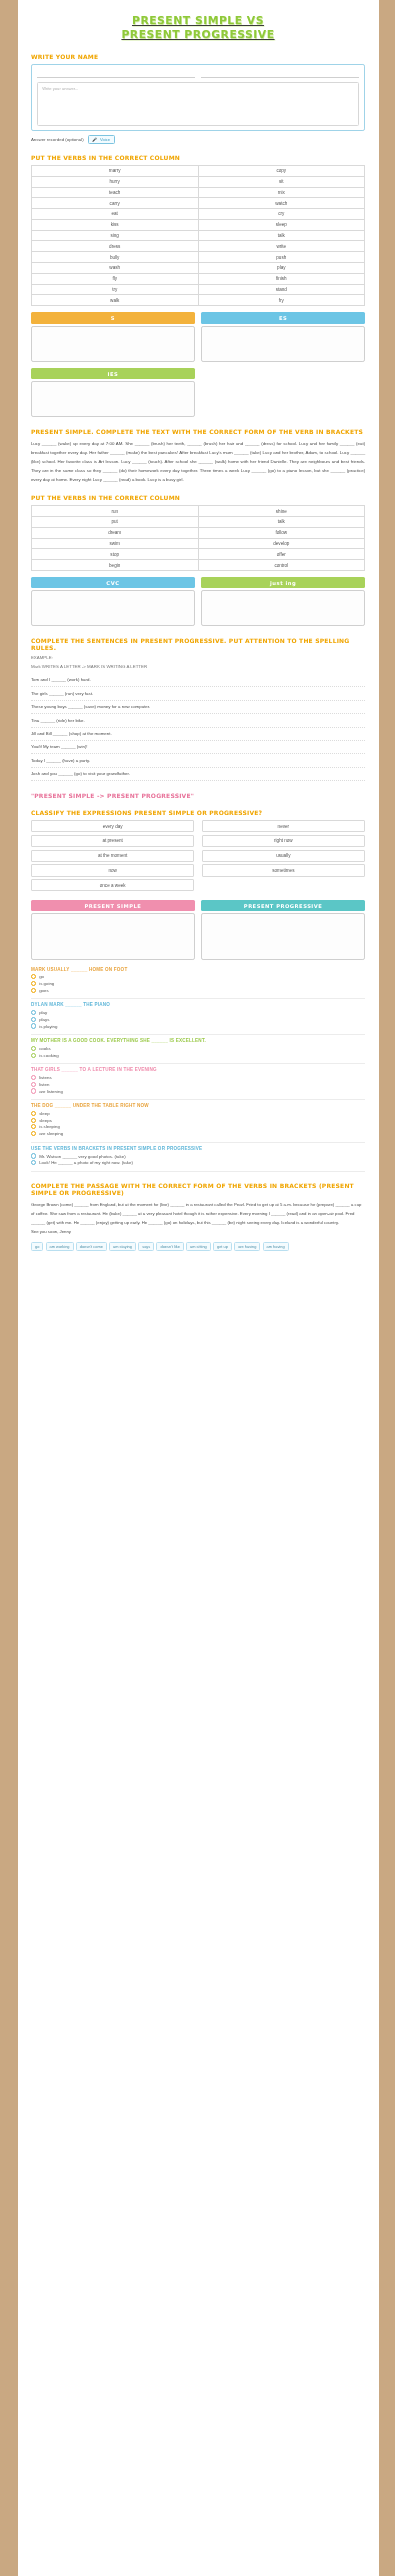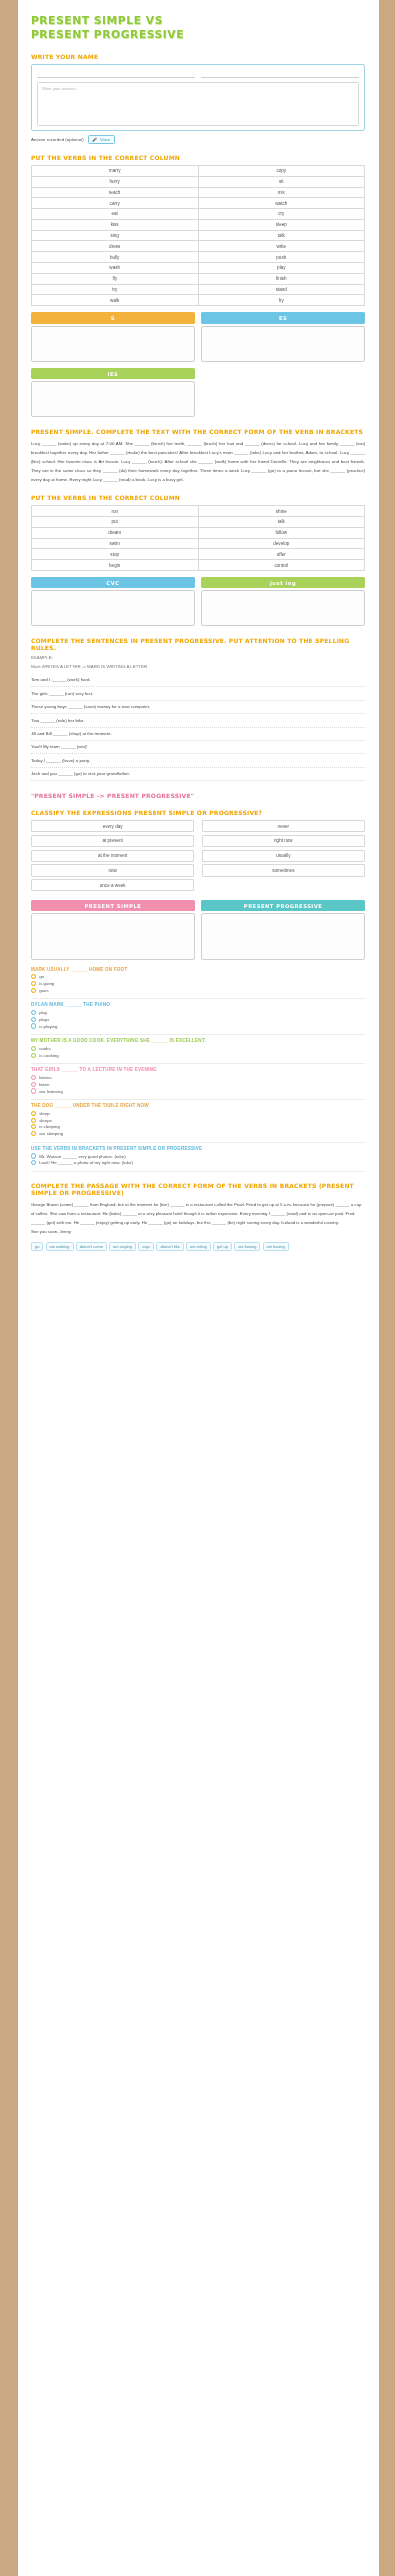--- a/index.html
+++ b/index.html
@@ -12,22 +12,23 @@
   }
   .page {
     width: 361px;
     margin: 0 auto;
     background: #ffffff;
     padding: 9.3px 13.4px 20.6px 13.4px;
     min-height: 3961px;
     position: relative;
   }
   .sheet-title {
-    text-align:left;
+    text-align:center;
     margin: 5.2px 0 11.3px 0;
+    text-decoration: underline;
   }
   .sheet-title .line1, .sheet-title .line2 {
     font-family: "DejaVu Sans", sans-serif;
     font-weight: bold;
     font-size: 10.8px;
     letter-spacing: 0.5px;
     color: #8fc93a;
     text-shadow: 0.5px 0.5px 0 #cfe8a0;
     display:block;
     line-height: 1.25;

